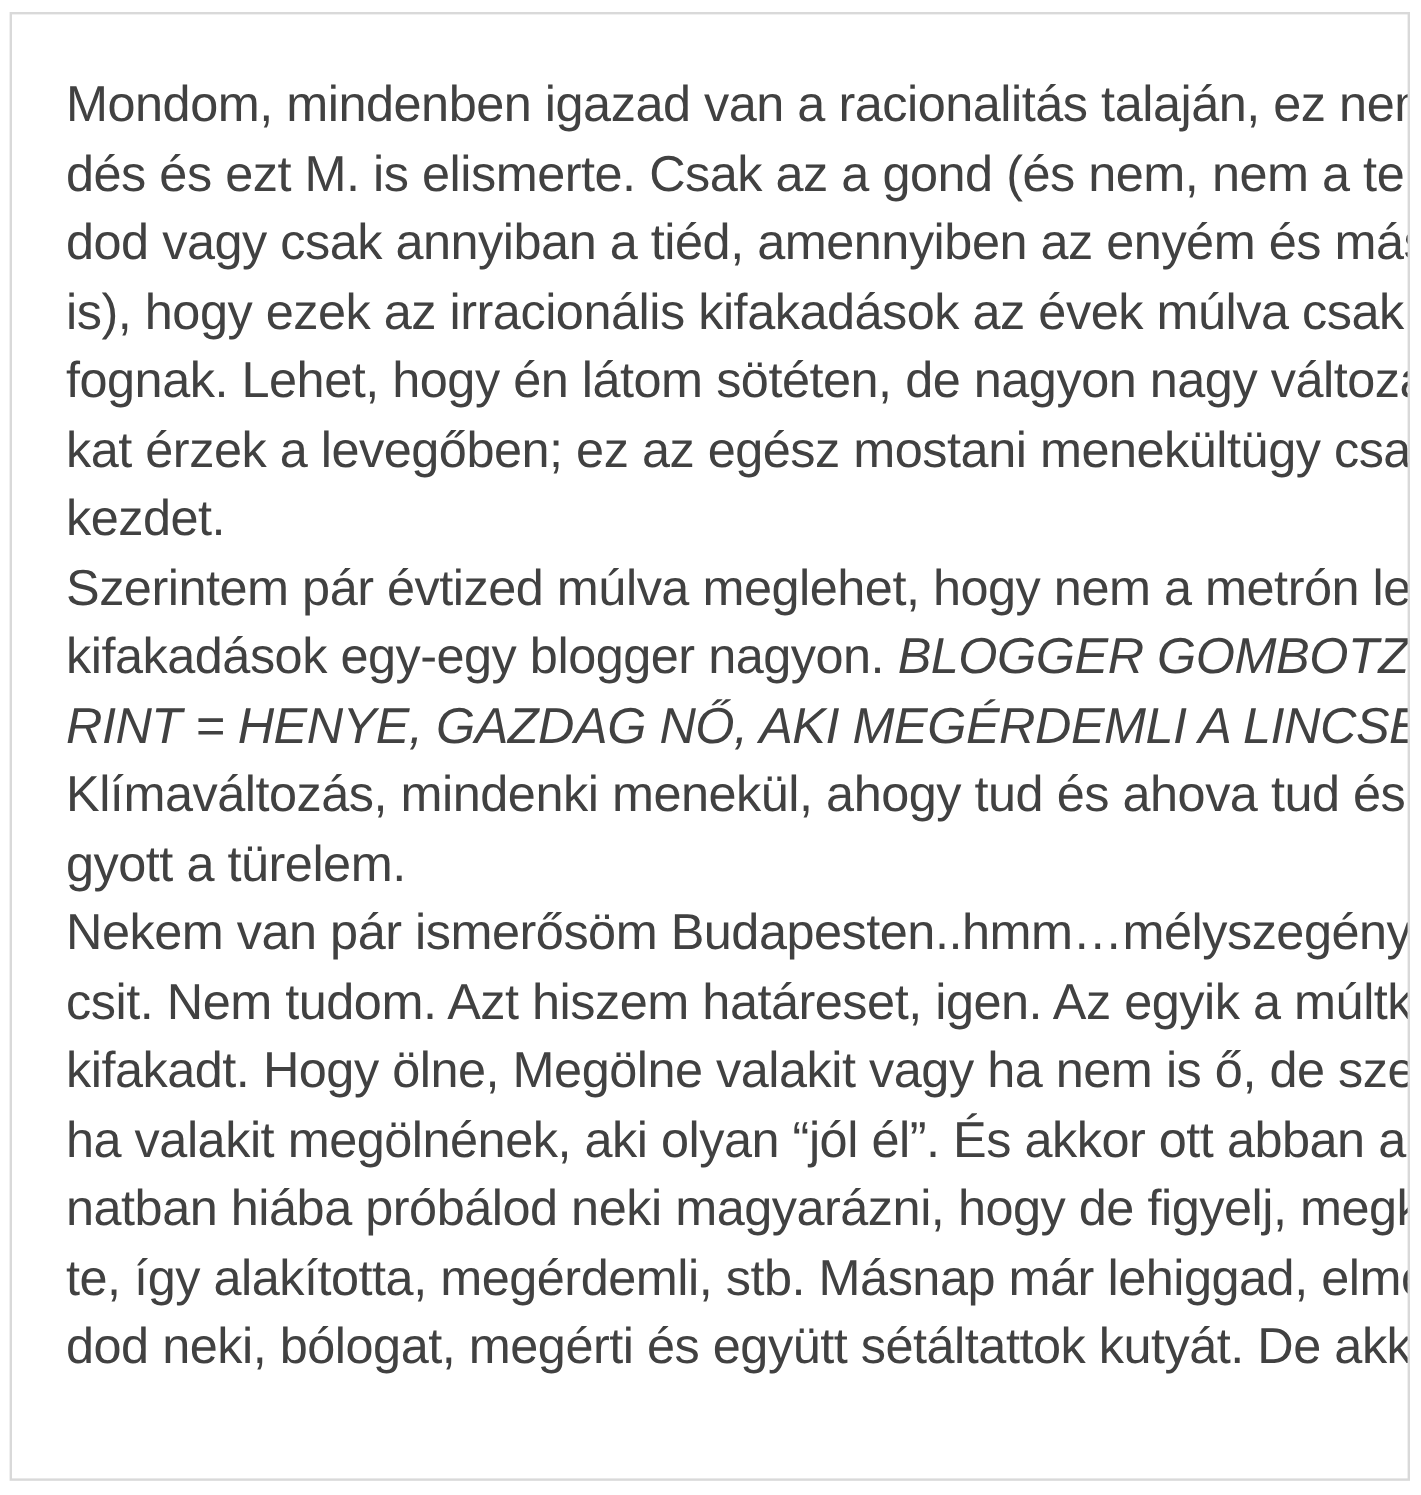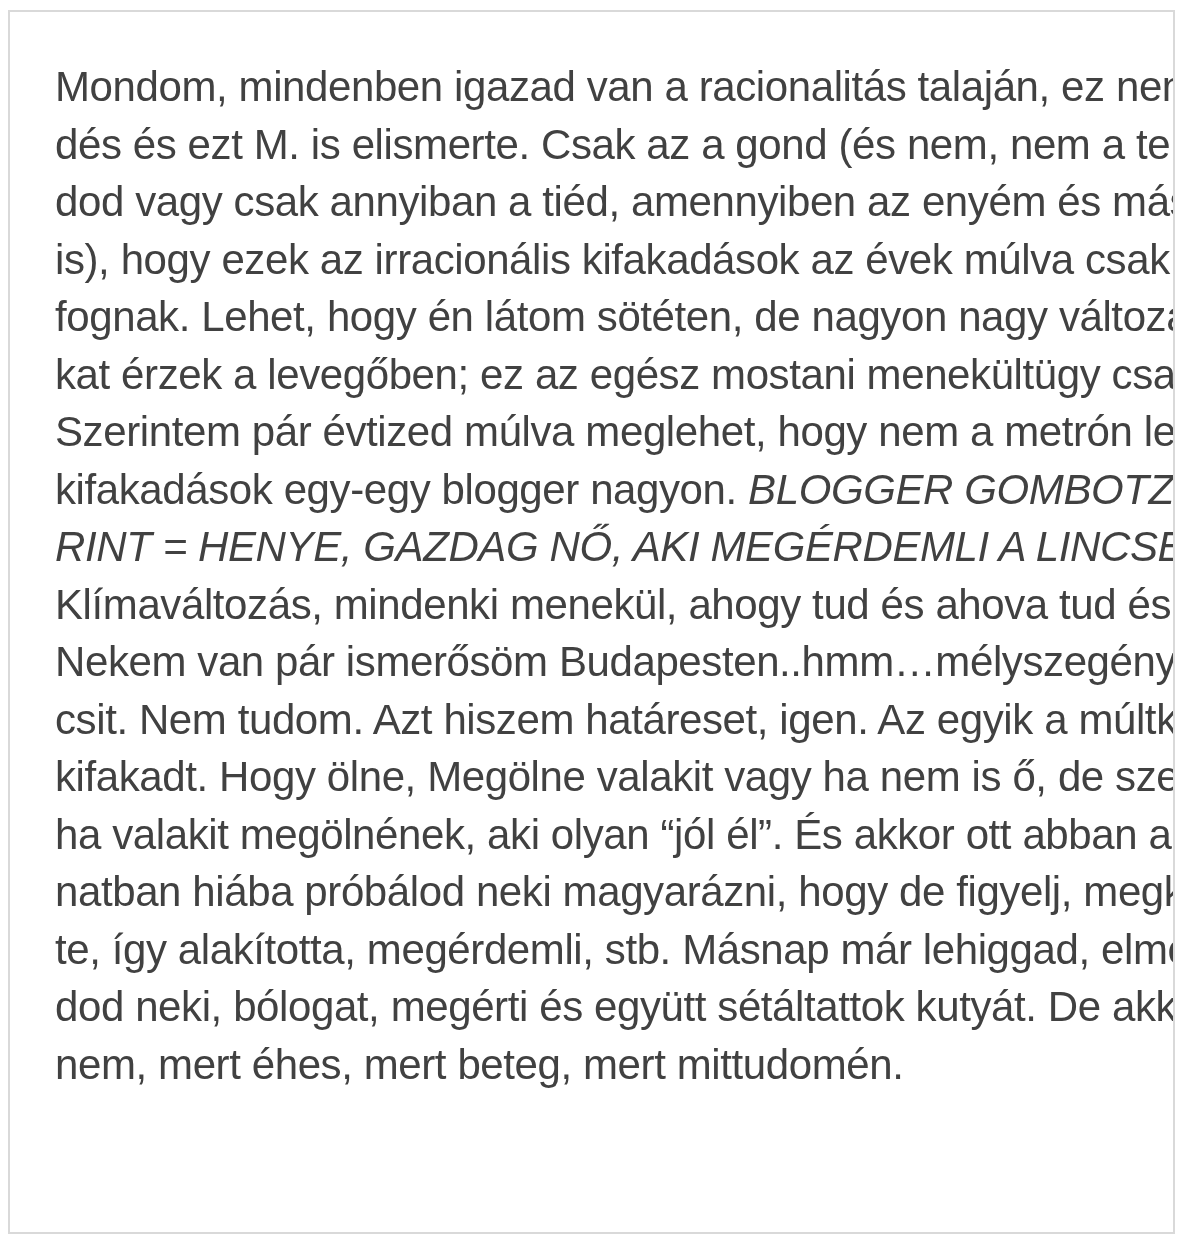--- a/index.html
+++ b/index.html
@@ -40,26 +40,27 @@
 <body>
 
 <div class="frame">
   <div class="textblock">
       <div class="line"><span class="seg-normal">Mondom, mindenben igazad van a racionalitás talaján, ez nem kér-</span></div>
       <div class="line"><span class="seg-normal">dés és ezt M. is elismerte. Csak az a gond (és nem, nem a te gon-</span></div>
       <div class="line"><span class="seg-normal">dod vagy csak annyiban a tiéd, amennyiben az enyém és másoké</span></div>
       <div class="line"><span class="seg-normal">is), hogy ezek az irracionális kifakadások az évek múlva csak nőni</span></div>
       <div class="line"><span class="seg-normal">fognak. Lehet, hogy én látom sötéten, de nagyon nagy változáso-</span></div>
       <div class="line"><span class="seg-normal">kat érzek a levegőben; ez az egész mostani menekültügy csak a</span></div>
+      <div class="line"><span class="seg-normal">kezdet.</span></div>
       <div class="line"><span class="seg-normal">Szerintem pár évtized múlva meglehet, hogy nem a metrón lesznek</span></div>
       <div class="line"><span class="seg-normal">kifakadások egy-egy blogger nagyon. </span><span class="seg-italic">BLOGGER GOMBOTZ SZE-</span></div>
       <div class="line"><span class="seg-italic">RINT = HENYE, GAZDAG NŐ, AKI MEGÉRDEMLI A LINCSELÉST</span></div>
       <div class="line"><span class="seg-normal">Klímaváltozás, mindenki menekül, ahogy tud és ahova tud és elfo-</span></div>
+      <div class="line"><span class="seg-normal">gyott a türelem.</span></div>
       <div class="line"><span class="seg-normal">Nekem van pár ismerősöm Budapesten..hmm…mélyszegény? Ki-</span></div>
       <div class="line"><span class="seg-normal">csit. Nem tudom. Azt hiszem határeset, igen. Az egyik a múltkor</span></div>
       <div class="line"><span class="seg-normal">kifakadt. Hogy ölne, Megölne valakit vagy ha nem is ő, de szeretné,</span></div>
       <div class="line"><span class="seg-normal">ha valakit megölnének, aki olyan “jól él”. És akkor ott abban a pilla-</span></div>
       <div class="line"><span class="seg-normal">natban hiába próbálod neki magyarázni, hogy de figyelj, megkeres-</span></div>
       <div class="line"><span class="seg-normal">te, így alakította, megérdemli, stb. Másnap már lehiggad, elmon-</span></div>
       <div class="line"><span class="seg-normal">dod neki, bólogat, megérti és együtt sétáltattok kutyát. De akkor</span></div>
-      <div class="line"><span class="seg-normal">nem, mert éhes, mert beteg, mert mittudomén.</span></div>
     </div>
 </div>
 
 </body></html>

